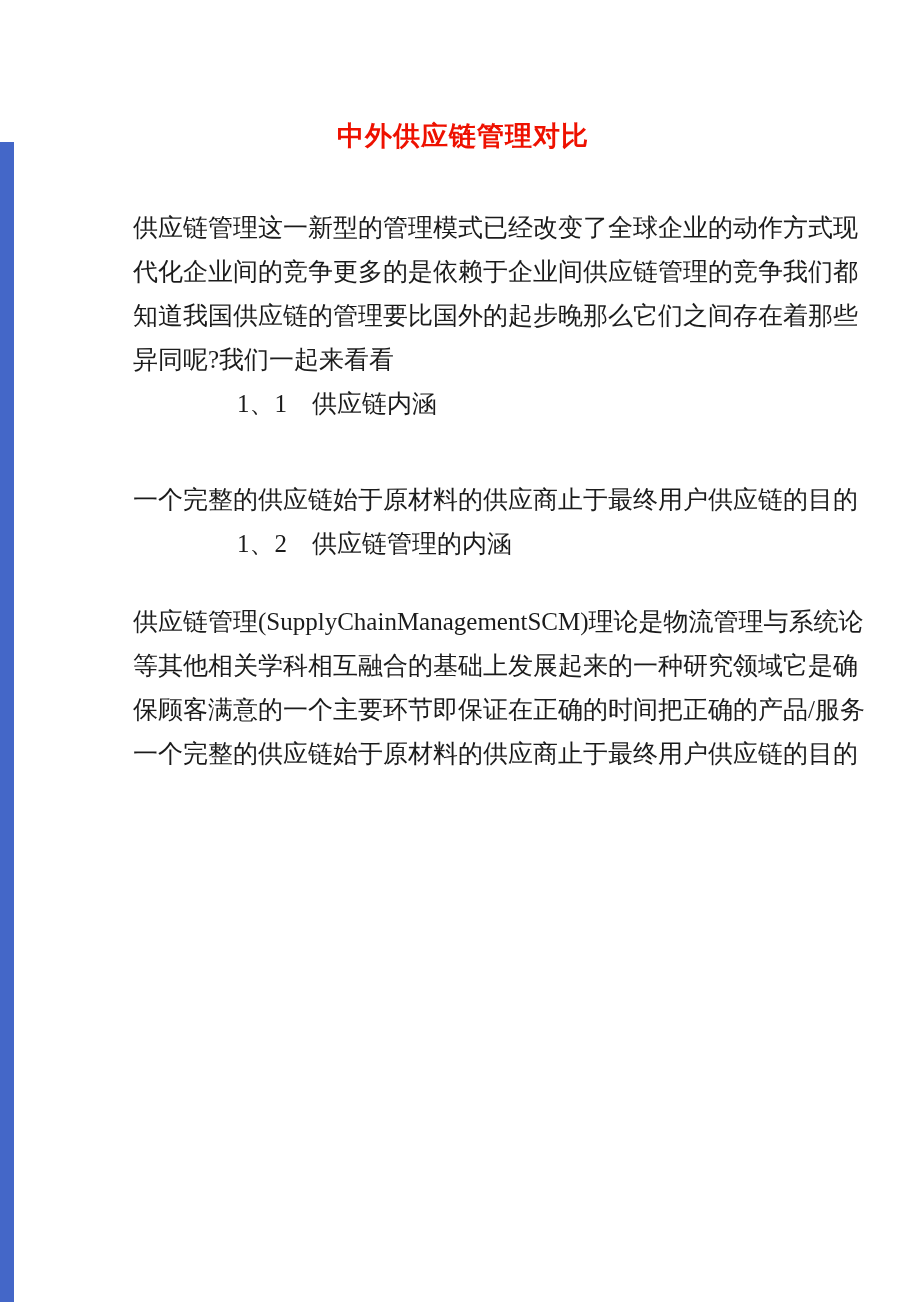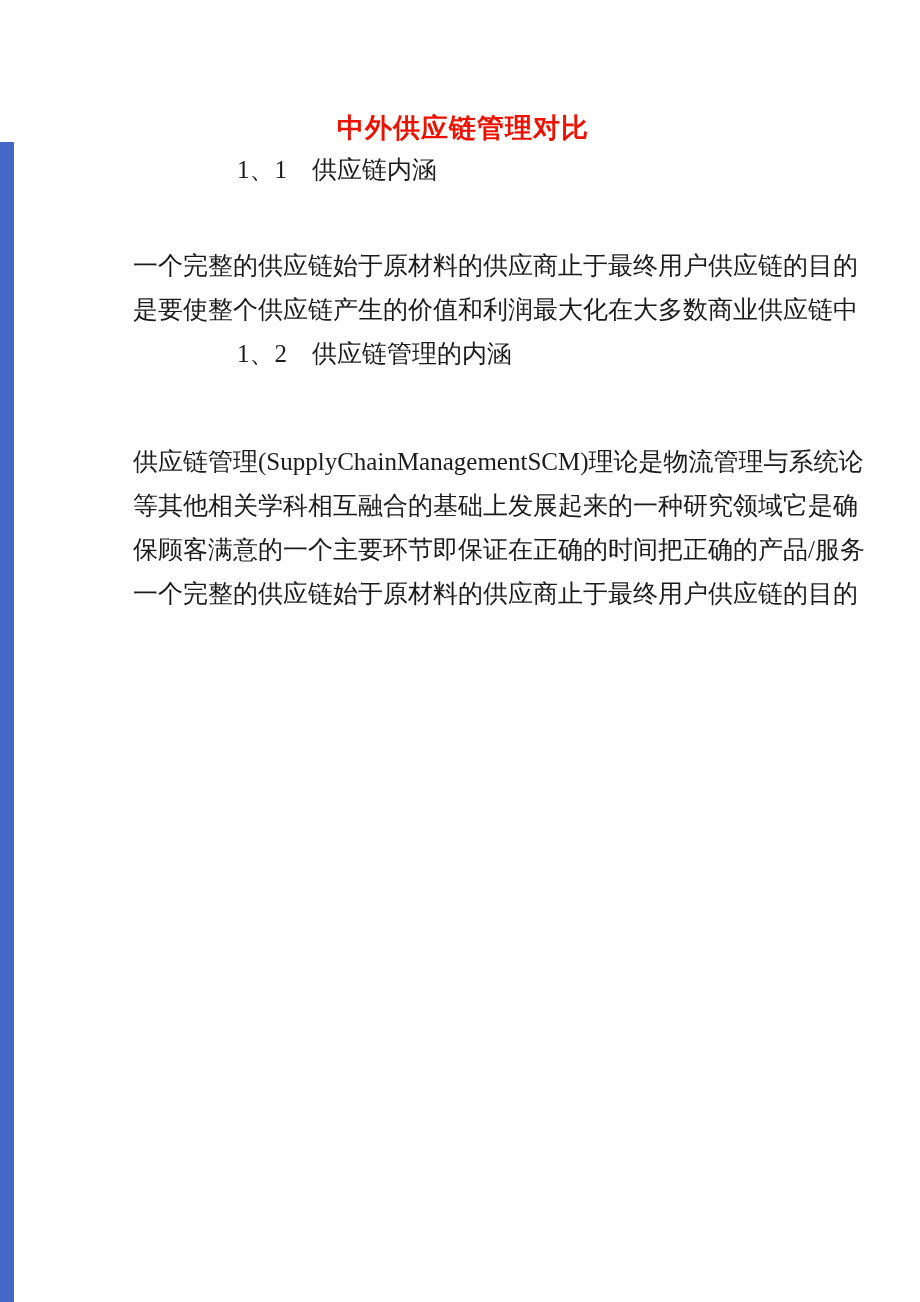--- a/index.html
+++ b/index.html
@@ -10,21 +10,21 @@
     overflow:hidden;
     font-family:"Liberation Serif","DejaVu Serif",serif;
   }
   .vbar{
     position:absolute;
     left:0;top:142px;
     width:14px;height:1160px;
   }
   .col{
     position:absolute;
-    left:133px;top:0;
+    left:133px;top:8px;
     width:660px;
     padding-top:108px;
   }
   .doc-title{
     margin:0;
     font-size:27px;
     line-height:40px;
     font-weight:700;
     text-align:center;
     letter-spacing:1px;
@@ -32,42 +32,47 @@
   .block{margin:0;}
   .line{
     height:44px;
     line-height:44px;
     font-size:25px;
     white-space:nowrap;
   }
   .heading-line{padding-left:104px;}
   .mt-a{margin-top:50px;}
   .mt-b{margin-top:52px;}
-  .mt-c{margin-top:64px;}
+  .mt-c{margin-top:34px;}
   .mt-d{margin-top:34px;}
 </style>
 </head>
 <body>
 
 <div class="page">
 
   <div class="vbar" style="background: rgb(68, 103, 200);"></div>
 
   <div class="col" style="color: rgb(27, 27, 27);">
 
     <h1 class="doc-title" style="color: rgb(238, 17, 0);">中外供应链管理对比</h1>
 
+    <div class="block mt-a">
+      <div class="line">供应链管理这一新型的管理模式已经改变了全球企业的动作方式现</div>
+      <div class="line">代化企业间的竞争更多的是依赖于企业间供应链管理的竞争我们都</div>
+      <div class="line">知道我国供应链的管理要比国外的起步晚那么它们之间存在着那些</div>
+      <div class="line">异同呢?我们一起来看看</div>
+    </div>
 
     <div class="block">
       <div class="line heading-line">1、1　供应链内涵</div>
     </div>
 
     <div class="block mt-b">
       <div class="line">一个完整的供应链始于原材料的供应商止于最终用户供应链的目的</div>
-      <div class="line">是要使整个供应链产生的价值和利润最大化在大多数商业供应链中</div>
     </div>
 
     <div class="block">
       <div class="line heading-line">1、2　供应链管理的内涵</div>
     </div>
 
     <div class="block mt-c">
       <div class="line">供应链管理(SupplyChainManagementSCM)理论是物流管理与系统论</div>
       <div class="line">等其他相关学科相互融合的基础上发展起来的一种研究领域它是确</div>
       <div class="line">保顾客满意的一个主要环节即保证在正确的时间把正确的产品/服务</div>

